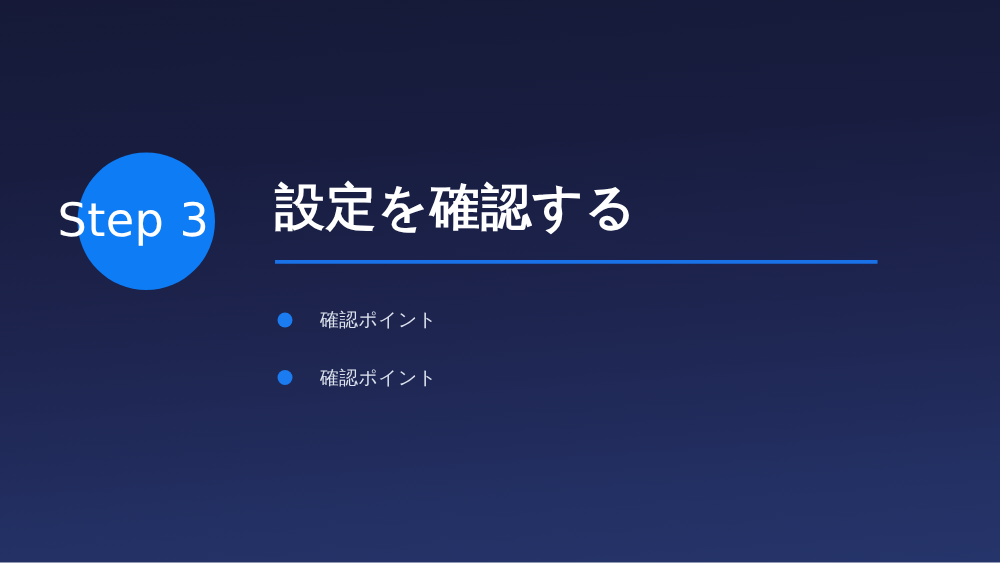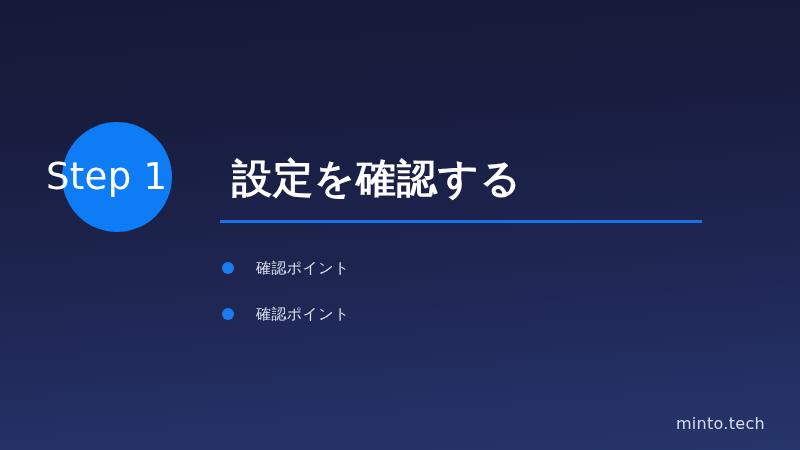--- a/index.html
+++ b/index.html
@@ -45,21 +45,21 @@
     left: 220px;
     top: 140px;
     width: 540px;
   }
   .title {
     color: #ffffff;
     font-size: 40px;
     font-weight: 700;
     line-height: 52px;
     letter-spacing: 1px;
-    margin: 12px;
+    margin: 0;
     white-space: nowrap;
   }
   .divider {
     margin-top: 16px;
     width: 482px;
     height: 3px;
     background: #1a72e8;
   }
   .bullets {
     list-style: none;
@@ -100,36 +100,35 @@
     white-space: nowrap;
   }
 </style>
 </head>
 <body>
 
 <div class="slide">
 
   <div class="step-badge"></div>
 
-  <div class="step-label">Step 1</div>
+  <div class="step-label">Step 3</div>
 
   <div class="content">
 
     <h1 class="title">設定を確認する</h1>
 
     <div class="divider"></div>
 
     <ul class="bullets">
       <li class="bullet-item">
         <span class="bullet-dot"></span>
         <span class="bullet-text">確認ポイント</span>
       </li>
       <li class="bullet-item">
         <span class="bullet-dot"></span>
         <span class="bullet-text">確認ポイント</span>
       </li>
     </ul>
 
   </div>
 
-  <div class="footer">minto.tech</div>
 
 </div>
 
 </body></html>

